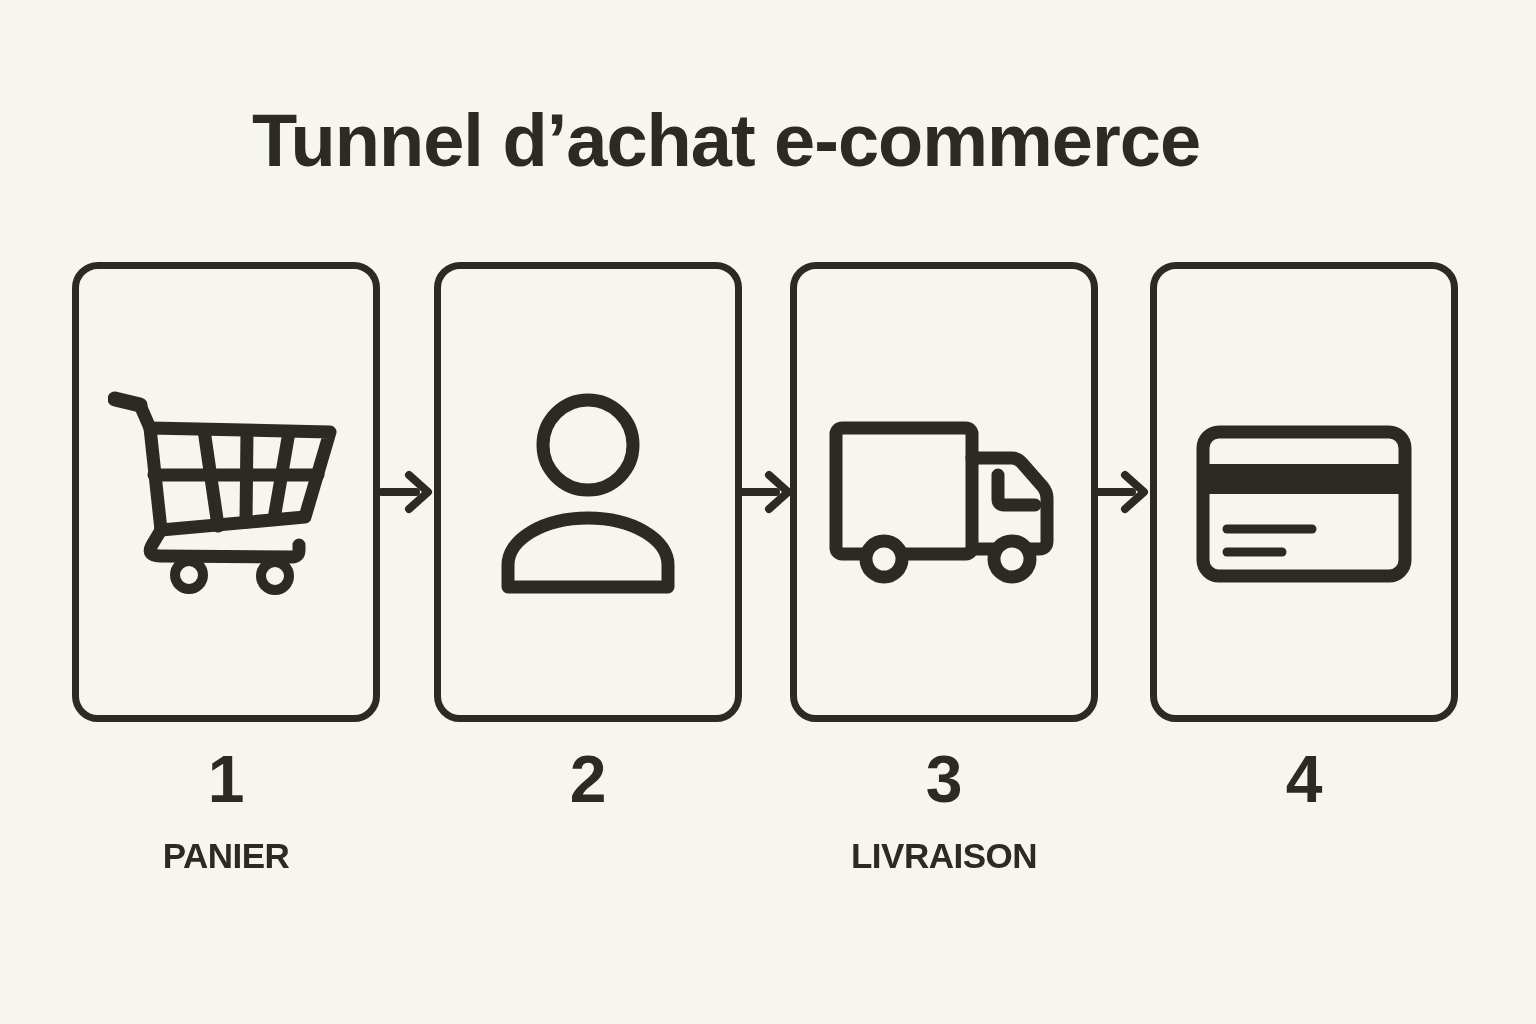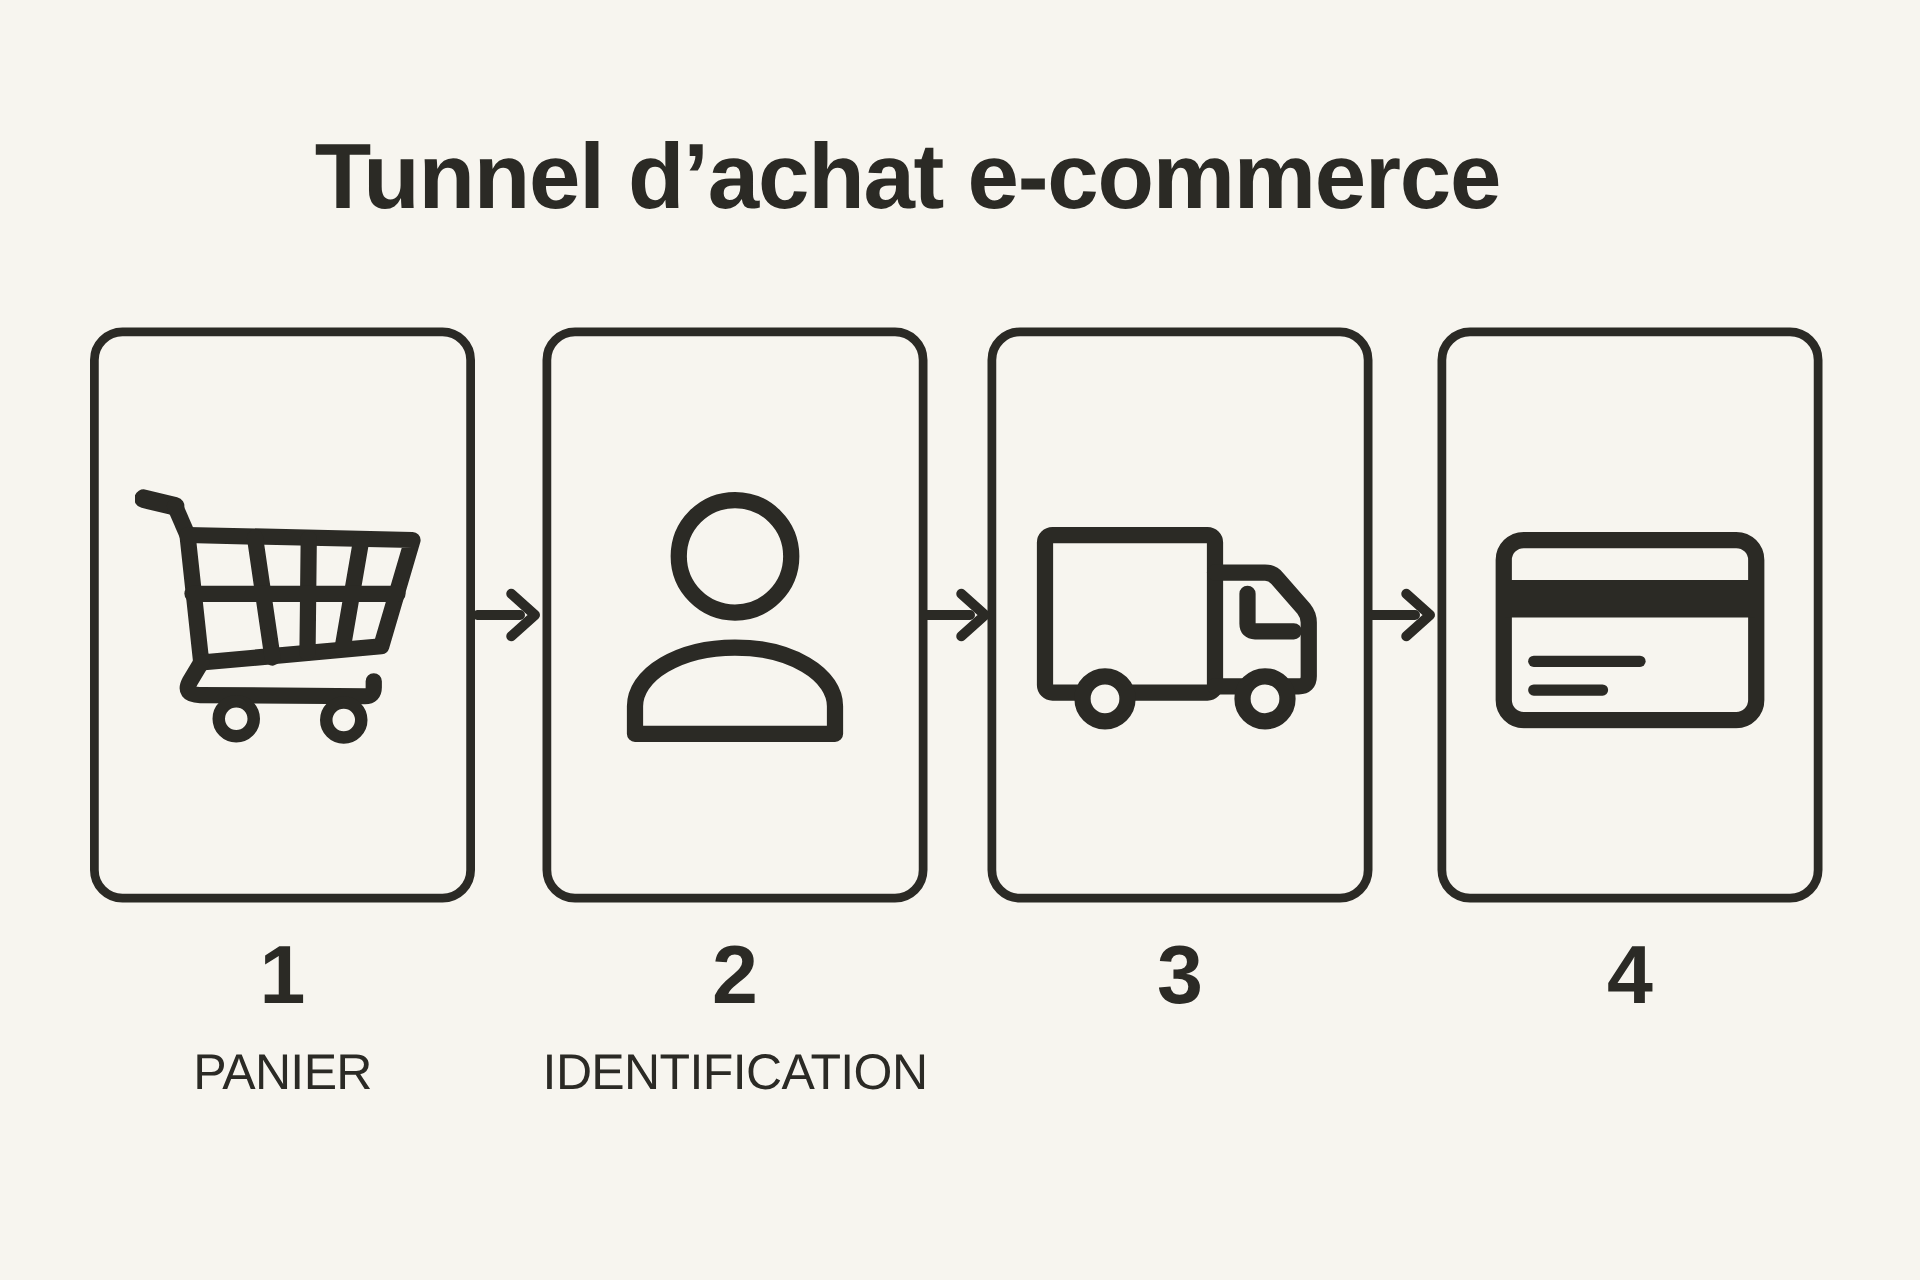--- a/index.html
+++ b/index.html
@@ -44,22 +44,22 @@
     justify-content:center;
   }
   .step .num{
     margin-top:24px;
     font-size:66px;
     font-weight:bold;
     line-height:1.0;
   }
   .step .label{
     margin-top:26px;
-    font-size:40px;
-    font-weight:normal;
+    font-size:35px;
+    font-weight:bold;
     letter-spacing:-0.5px;
     line-height:1.0;
     white-space:nowrap;
   }
   .arrow{
     position:absolute;
     top:468px;
     width:54px;height:48px;
   }
   svg{display:block;}
@@ -104,34 +104,34 @@
   </section>
 
   <section class="step" style="left:434px;">
     <div class="box">
       <svg class="icon-user" width="178" height="202" viewBox="0 0 178 202">
         <circle class="stroke" stroke-width="13" cx="89" cy="52" r="45"></circle>
         <path class="stroke" stroke-width="13" d="M9,194 V172 A80,47 0 0 1 169,172 V194 Z"></path>
       </svg>
     </div>
     <div class="num">2</div>
-    <div class="label">IDENTIFICATION</div>
   </section>
 
   <section class="step" style="left:790px;">
     <div class="box">
       <svg class="icon-truck" width="232" height="174" viewBox="0 0 232 174">
         <rect class="stroke" stroke-width="13" x="8" y="8" width="136" height="126" rx="6"></rect>
         <path class="stroke" stroke-width="13" d="M144,38 H184 Q190,38 194,43 L215,67 Q219,72 219,78 V121 Q219,129 211,129 H144"></path>
         <path class="stroke" stroke-width="13" d="M170,55 V79 Q170,85 176,85 H207"></path>
         <circle class="stroke wheel" stroke-width="13" cx="56" cy="139" r="18"></circle>
         <circle class="stroke wheel" stroke-width="13" cx="184" cy="139" r="18"></circle>
       </svg>
     </div>
     <div class="num">3</div>
+    <div class="label">LIVRAISON</div>
   </section>
 
   <section class="step" style="left:1150px;">
     <div class="box">
       <svg class="icon-card" width="216" height="158" viewBox="0 0 216 158">
         <rect class="stroke" stroke-width="13" x="7" y="7" width="202" height="144" rx="16"></rect>
         <rect class="fill-ink" x="8" y="39" width="200" height="30"></rect>
         <path class="stroke" stroke-width="9" d="M31,104 H116"></path>
         <path class="stroke" stroke-width="9" d="M31,127 H86"></path>
       </svg>

